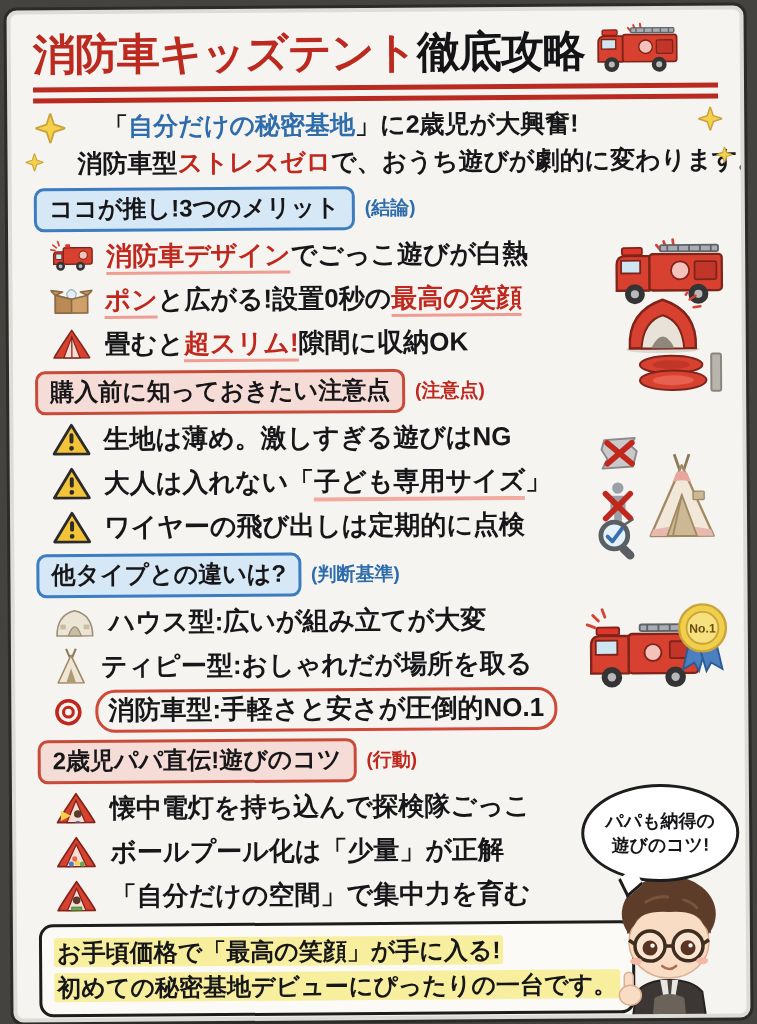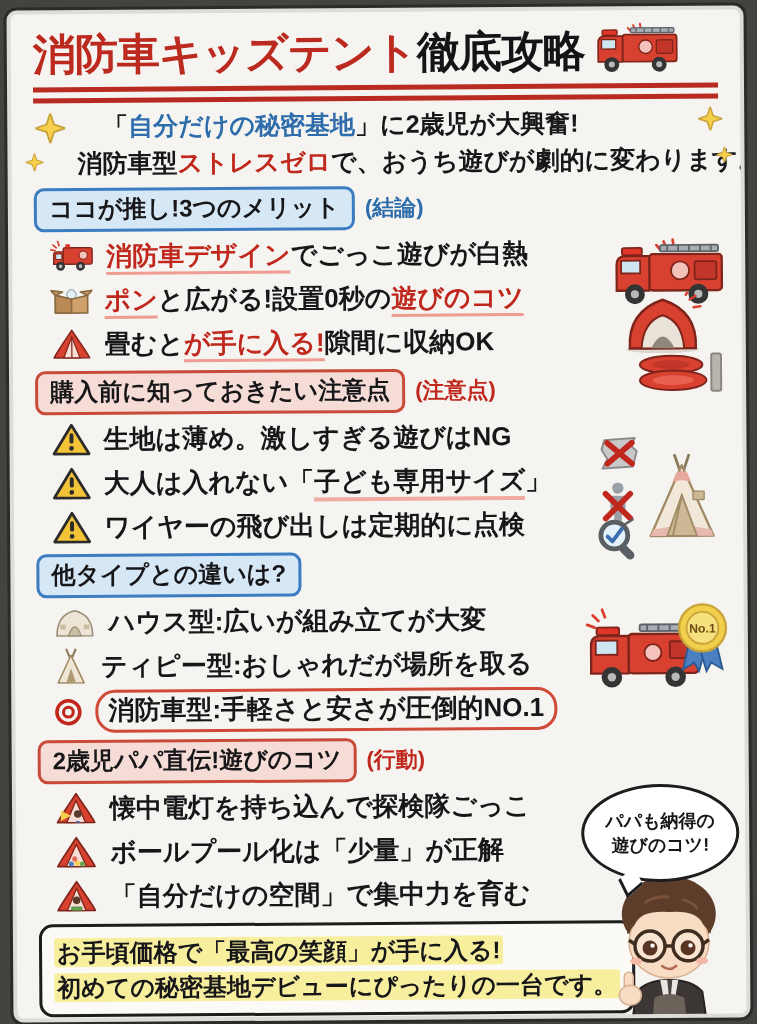--- a/index.html
+++ b/index.html
@@ -27,21 +27,21 @@
   .intro .l1{padding-left:26px;}
   .blue{color:#2e6cab;}
   .red{color:#c0271d;}
   .spark{position:absolute;}
   
   .sec{margin-top:7px;position:relative;z-index:1;}
   .sec-head{display:flex;align-items:center;gap:10px;}
   .sec-box{font-size:24px;padding:2px 12px 4px;border:3px solid;border-radius:10px;white-space:nowrap;}
   .sec-box.b{background:#d6e7f5;border-color:#3c7cc0;}
   .sec-box.r{background:#f6dcd6;border-color:#c84b3a;}
-  .sec-tag{font-size:22px;white-space:nowrap;}
+  .sec-tag{font-size:19px;white-space:nowrap;}
   .items{list-style:none;margin:3px 0 0;padding:0;}
   .items li{display:flex;align-items:center;gap:12px;padding-left:16px;margin:4px 0;min-height:40px;font-size:26px;white-space:nowrap;}
   .items .line{margin:0;}
   .em{color:#c0271d;border-bottom:3px solid #ef9d92;padding-bottom:1px;}
   .u-pink{border-bottom:4px solid #f2aba0;padding-bottom:1px;}
   .pill{border:3px solid #d04a3a;border-radius:20px;padding:0 10px 2px;display:inline-block;}
   .ic{display:inline-flex;flex:0 0 auto;}
   
   .footer-box{
     width:596px;margin-top:8px;background:#fbfaf6;
@@ -143,31 +143,31 @@
       <li>
         <span class="ic">
           <svg viewBox="0 0 52 44" width="42" height="36">
             <path d="M20 14 Q26 4 32 14 L30 21 L22 21 Z" fill="#e4f0f6" stroke="#9ab4c2" stroke-width="1.5"></path>
             <path d="M6 16 L26 21 L46 16 L46 38 L6 38 Z" fill="#cfa069" stroke="#8a6a42" stroke-width="2" stroke-linejoin="round"></path>
             <path d="M6 16 L26 21 L26 38 L6 38 Z" fill="#b98a55" stroke="#8a6a42" stroke-width="2" stroke-linejoin="round"></path>
             <path d="M6 16 L0 10 L15 12 Z" fill="#c79a62" stroke="#8a6a42" stroke-width="2" stroke-linejoin="round"></path>
             <path d="M46 16 L52 10 L37 12 Z" fill="#c79a62" stroke="#8a6a42" stroke-width="2" stroke-linejoin="round"></path>
           </svg>
         </span>
-        <p class="line"><span class="em">ポン</span><span>と広がる!設置0秒の</span><span class="em">遊びのコツ</span></p>
+        <p class="line"><span class="em">ポン</span><span>と広がる!設置0秒の</span><span class="em">最高の笑顔</span></p>
       </li>
       <li>
         <span class="ic">
           <svg viewBox="0 0 52 42" width="42" height="34">
             <path d="M26 4 C18 16 8 30 4 38 H48 C44 30 34 16 26 4 Z" fill="#d8402f" stroke="#7e241a" stroke-width="2" stroke-linejoin="round"></path>
             <path d="M26 12 L36 38 H16 Z" fill="#f7ddd4" stroke="#7e241a" stroke-width="1.5"></path>
             <path d="M26 12 V38" stroke="#7e241a" stroke-width="1.5"></path>
           </svg>
         </span>
-        <p class="line"><span>畳むと</span><span class="em">が手に入る!</span><span>隙間に収納OK</span></p>
+        <p class="line"><span>畳むと</span><span class="em">超スリム!</span><span>隙間に収納OK</span></p>
       </li>
     </ul>
   </section>
 
   <section class="sec">
     <div class="sec-head">
       <span class="sec-box r">購入前に知っておきたい注意点</span>
       <span class="sec-tag red">(注意点)</span>
     </div>
     <ul class="items" style="padding-right:140px">
@@ -200,20 +200,21 @@
           </svg>
         </span>
         <p class="line"><span>ワイヤーの飛び出しは定期的に点検</span></p>
       </li>
     </ul>
   </section>
 
   <section class="sec">
     <div class="sec-head">
       <span class="sec-box b">他タイプとの違いは?</span>
+      <span class="sec-tag blue">(判断基準)</span>
     </div>
     <ul class="items" style="padding-right:150px">
       <li>
         <span class="ic">
           <svg viewBox="0 0 54 42" width="44" height="34">
             <path d="M5 38 Q5 12 27 7 Q49 12 49 38 Z" fill="#ece4d4" stroke="#9a8f78" stroke-width="2"></path>
             <path d="M19 38 Q27 16 35 38 Z" fill="#c9bda2" stroke="#9a8f78" stroke-width="1.5"></path>
             <rect x="9" y="24" width="7" height="6" rx="1" fill="#c9bda2"></rect>
               <rect x="38" y="24" width="7" height="6" rx="1" fill="#c9bda2"></rect>
           </svg>

